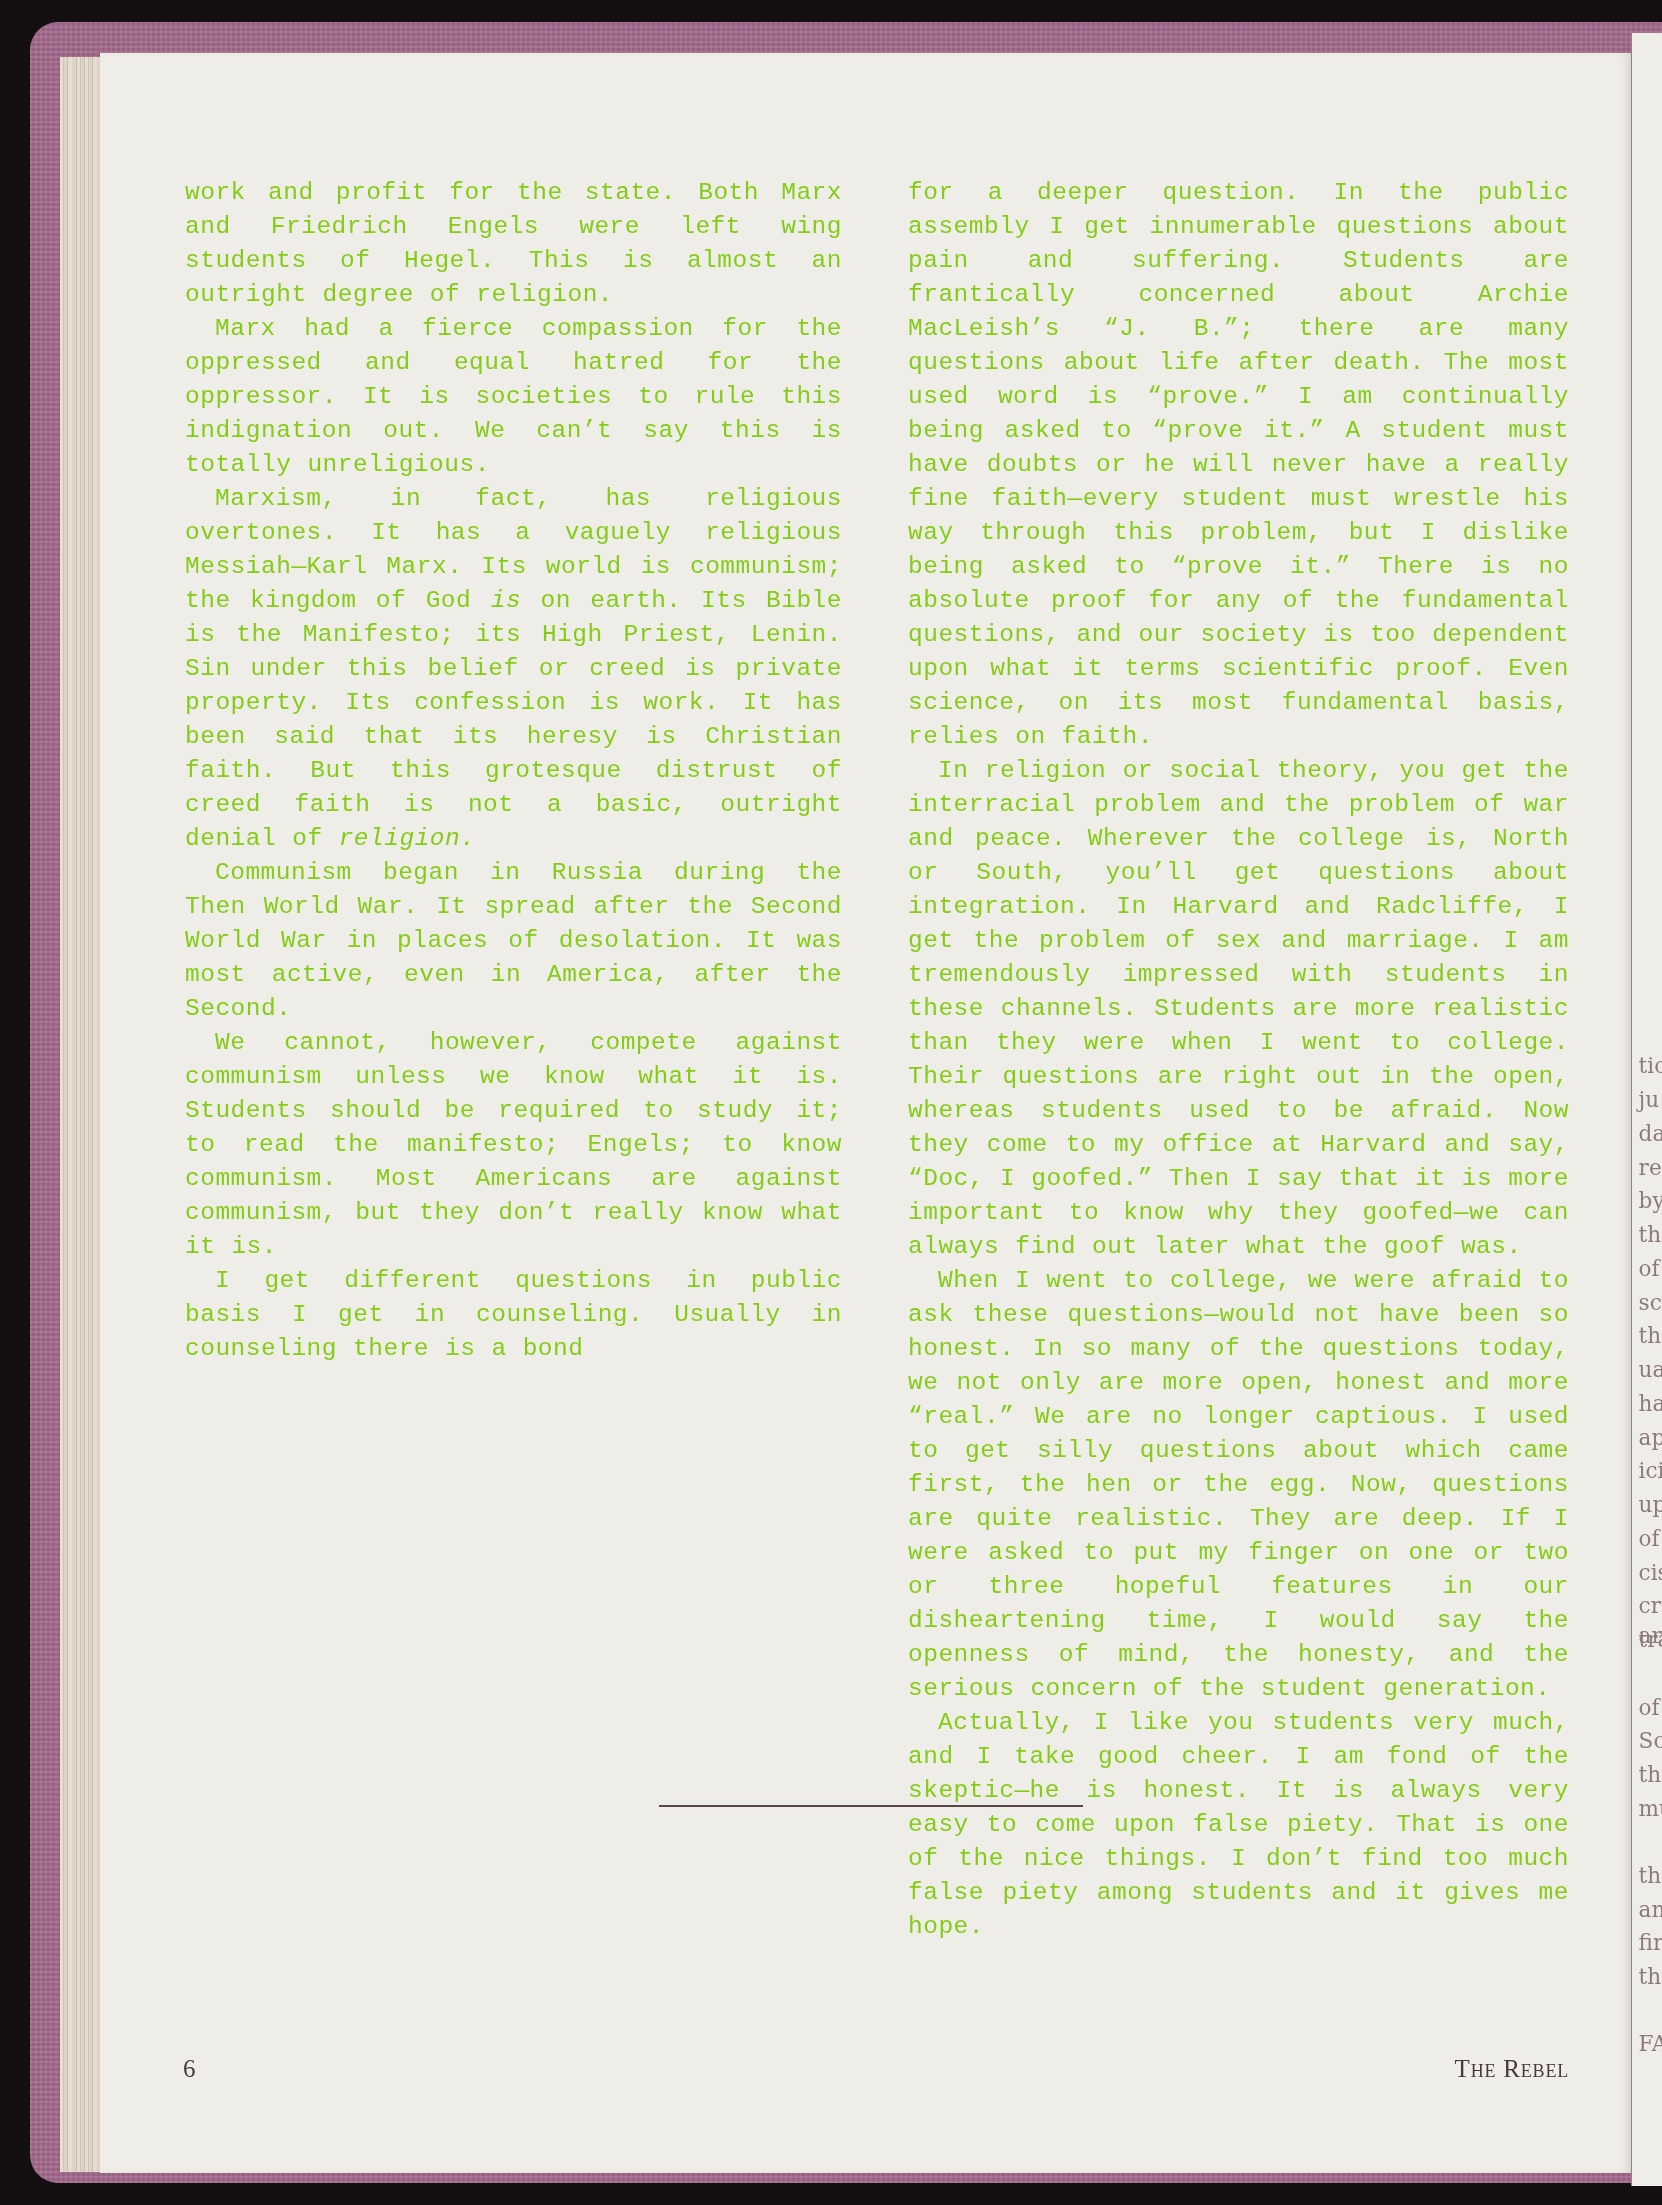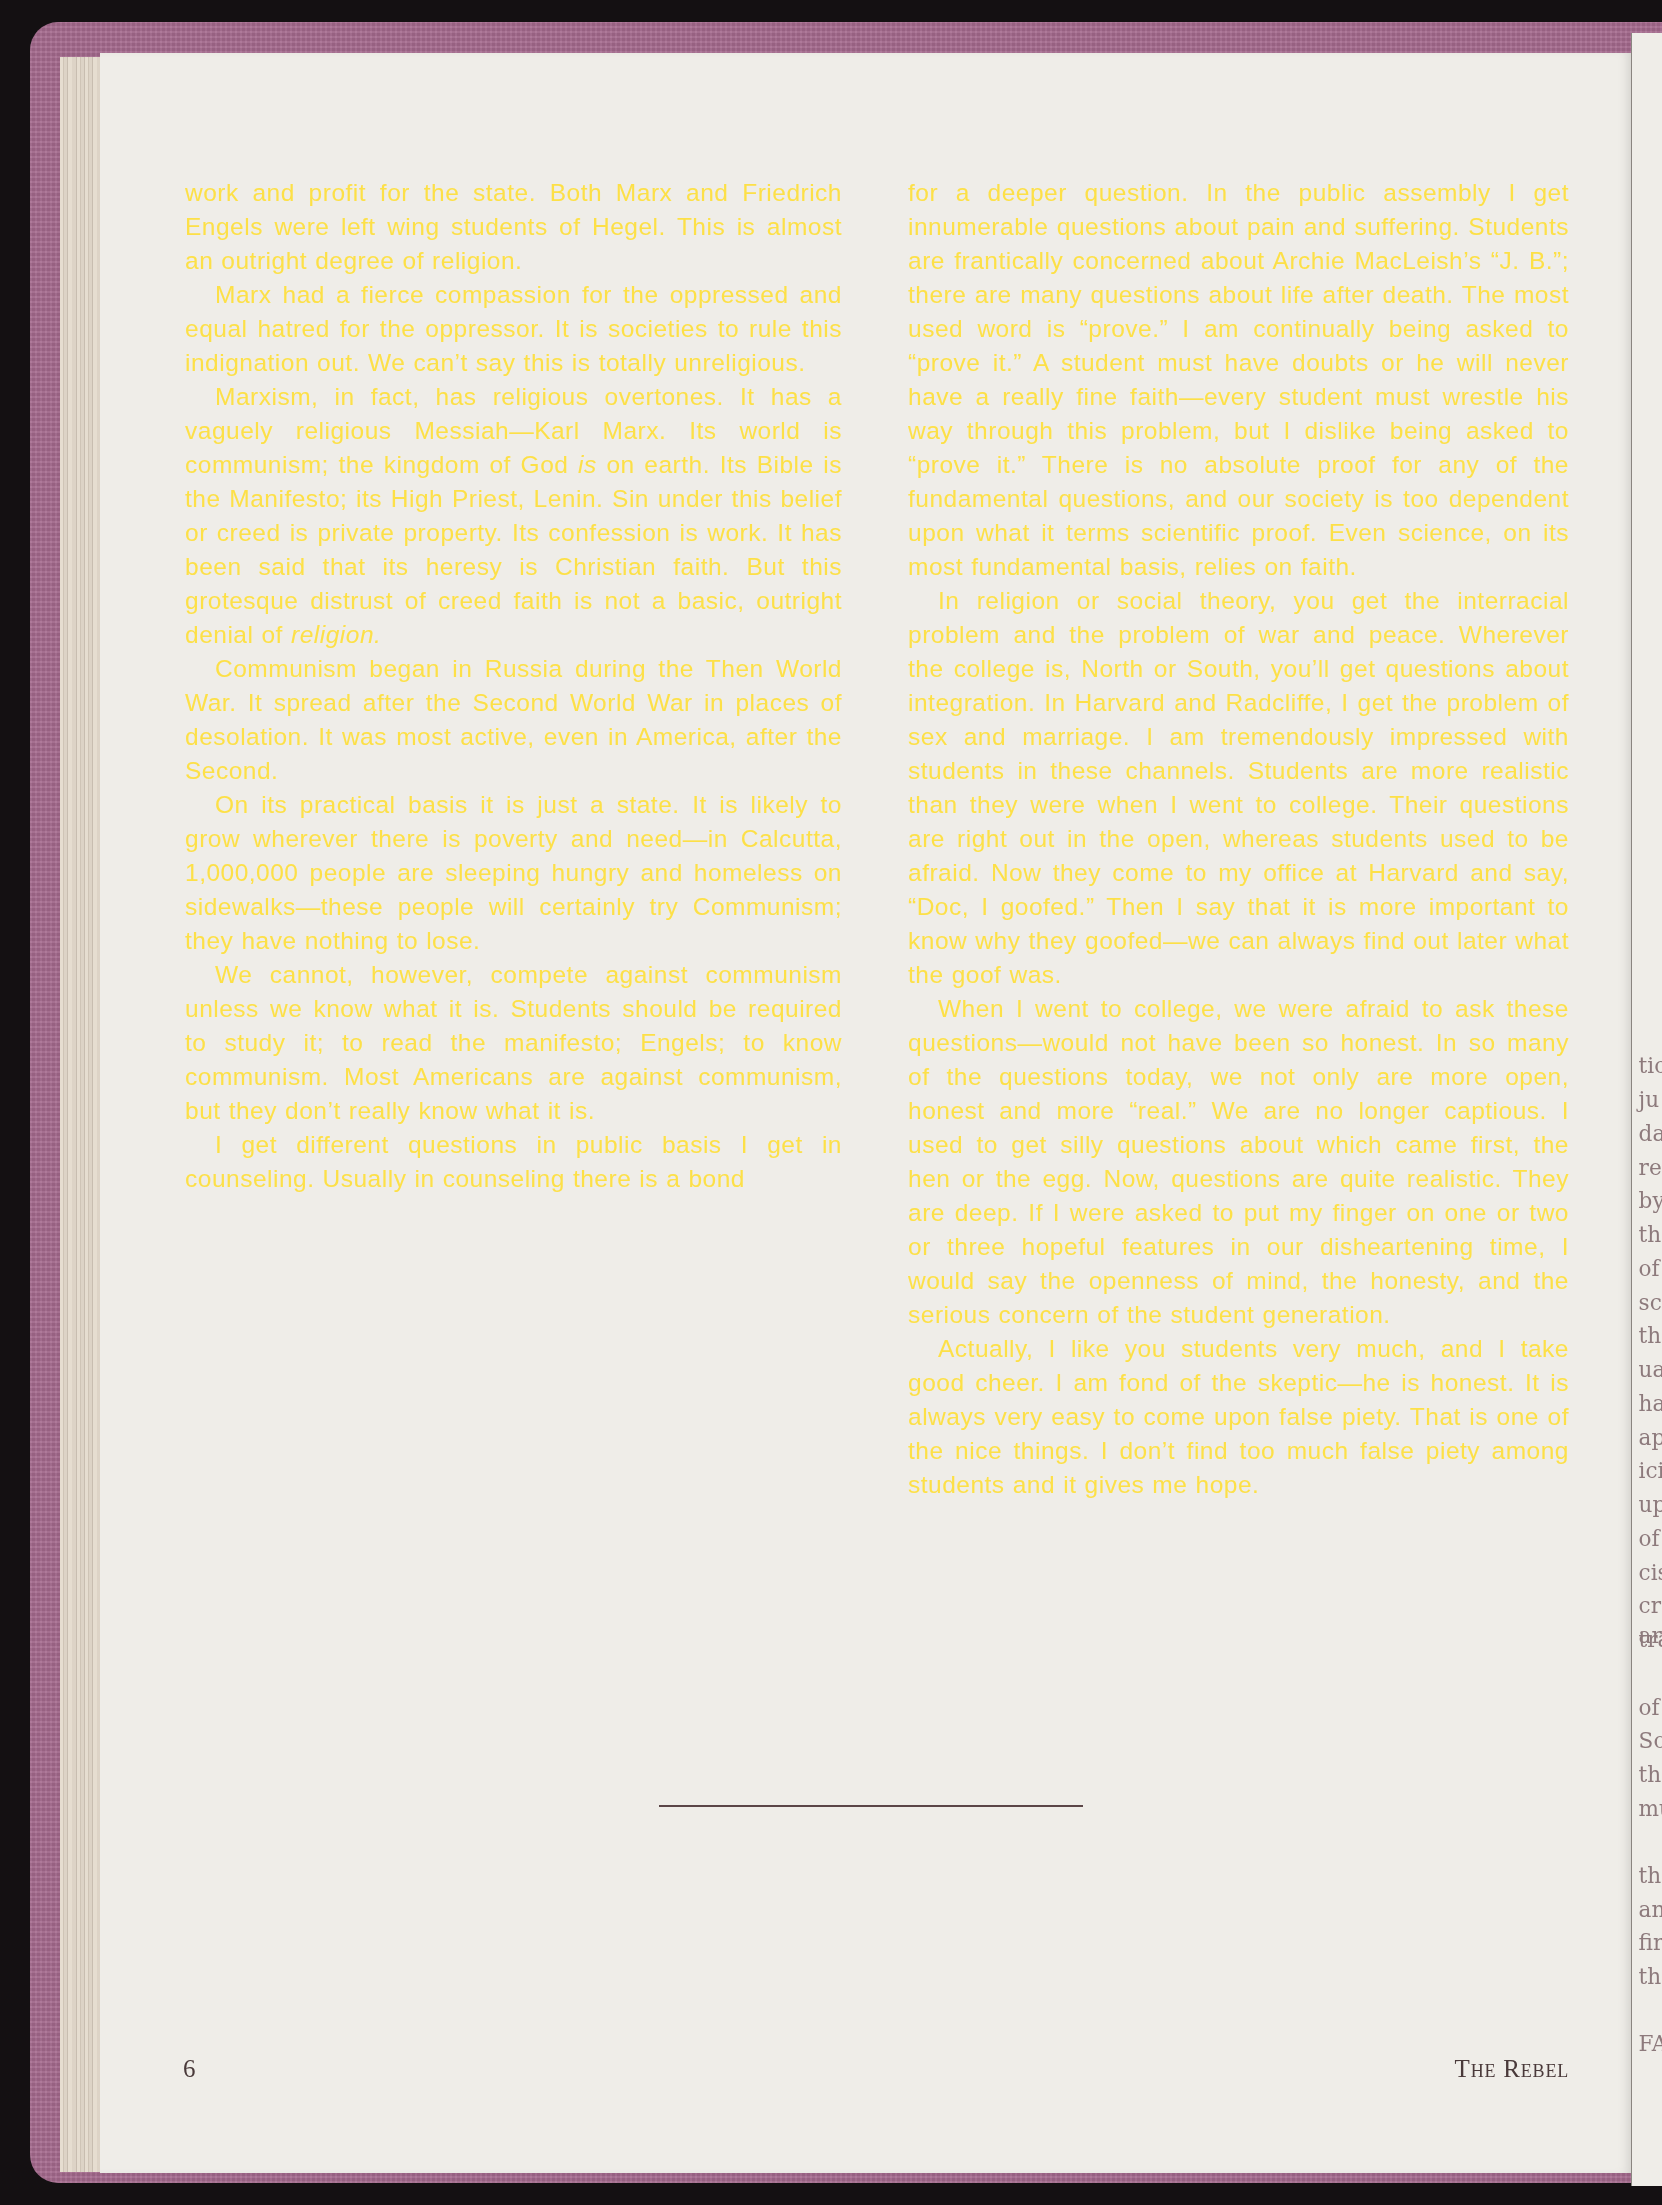--- a/index.html
+++ b/index.html
@@ -26,23 +26,23 @@
   .next-page {
     position: absolute; left: 1631px; top: 33px; width: 32px; height: 2153px;
     background: #efede8; border-left: 1.7px solid #8a8580; overflow: hidden;
   }
   .next-page .frag {
     position: absolute; left: 6.6px; font-size: 21.6px; color: #8d7a7c;
     font-family: "DejaVu Serif", serif; white-space: nowrap; line-height: 1;
   }
   .col {
     position: absolute; top: 176px; width: 657px;
-    font-size: 24.5px; line-height: 34px; color: #fde047;
+    font-size: 24.5px; line-height: 34px; color: #84cc16;
     text-align: justify; hyphens: none;
-    font-family: Liberation Sans, sans-serif;
+    font-family: Liberation Mono, monospace;
     letter-spacing: 0.5px;
     word-spacing: 0.8px;
   }
   .col.left { left: 185px; }
   .col.right { left: 908px; width: 661px; }
   .col p { margin: 0; text-indent: 30px; }
   .col p.noindent { text-indent: 0; }
   .col .heading {
     font-weight: bold; text-indent: 30px; margin-top: 33px; margin-bottom: 16.6px;
   }
@@ -96,21 +96,20 @@
     <span class="frag" style="top: 1899px;">fir</span>
     <span class="frag" style="top: 1933px;">thi</span>
     <span class="frag" style="top: 2000px;">FA</span>
   </div>
 
 <div class="col left">
   <p class="noindent">work and profit for the state.  Both Marx and Friedrich Engels were left wing students of Hegel.  This is almost an outright degree of religion.</p>
   <p>Marx had a fierce compassion for the oppressed and equal hatred for the oppressor.  It is societies to rule this indignation out.  We can’t say this is totally unreligious.</p>
   <p><span>Marxism, in fact, has religious overtones.  It has a vaguely religious Messiah—Karl Marx.  Its world is communism; the kingdom of God </span><em>is</em><span> on earth.  Its Bible is the Manifesto; its High Priest, Lenin.  Sin under this belief or creed is private property.  Its confession is work.  It has been said that its heresy is Christian faith.  But this grotesque distrust of creed faith is not a basic, outright denial of </span><em>religion.</em></p>
   <p>Communism began in Russia during the Then World War.  It spread after the Second World War in places of desolation.  It was most active, even in America, after the Second.</p>
-  <p>On its practical basis it is just a state.  It is likely to grow wherever there is poverty and need—in Calcutta, 1,000,000 people are sleeping hungry and homeless on sidewalks—these people will certainly try Communism; they have nothing to lose.</p>
   <p>We cannot, however, compete against communism unless we know what it is.  Students should be required to study it; to read the manifesto; Engels; to know communism.  Most Americans are against communism, but they don’t really know what it is.</p>
   <p class="after-heading">I get different questions in public basis I get in counseling.  Usually in counseling there is a bond</p>
 </div>
 
 <div class="col right">
   <p class="noindent">for a deeper question.  In the public assembly I get innumerable questions about pain and suffering.  Students are frantically concerned about Archie MacLeish’s “J. B.”; there are many questions about life after death.  The most used word is “prove.”  I am continually being asked to “prove it.”  A student must have doubts or he will never have a really fine faith—every student must wrestle his way through this problem, but I dislike being asked to “prove it.”  There is no absolute proof for any of the fundamental questions, and our society is too dependent upon what it terms scientific proof.  Even science, on its most fundamental basis, relies on faith.</p>
   <p>In religion or social theory, you get the interracial problem and the problem of war and peace.  Wherever the college is, North or South, you’ll get questions about integration.  In Harvard and Radcliffe, I get the problem of sex and marriage.  I am tremendously impressed with students in these channels.  Students are more realistic than they were when I went to college.  Their questions are right out in the open, whereas students used to be afraid.  Now they come to my office at Harvard and say, “Doc, I goofed.”  Then I say that it is more important to know why they goofed—we can always find out later what the goof was.</p>
   <p>When I went to college, we were afraid to ask these questions—would not have been so honest.  In so many of the questions today, we not only are more open, honest and more “real.”  We are no longer captious.  I used to get silly questions about which came first, the hen or the egg.  Now, questions are quite realistic.  They are deep.  If I were asked to put my finger on one or two or three hopeful features in our disheartening time, I would say the openness of mind, the honesty, and the serious concern of the student generation.</p>
   <p>Actually, I like you students very much, and I take good cheer.  I am fond of the skeptic—he is honest.  It is always very easy to come upon false piety.  That is one of the nice things.  I don’t find too much false piety among students and it gives me hope.</p>
 </div>

